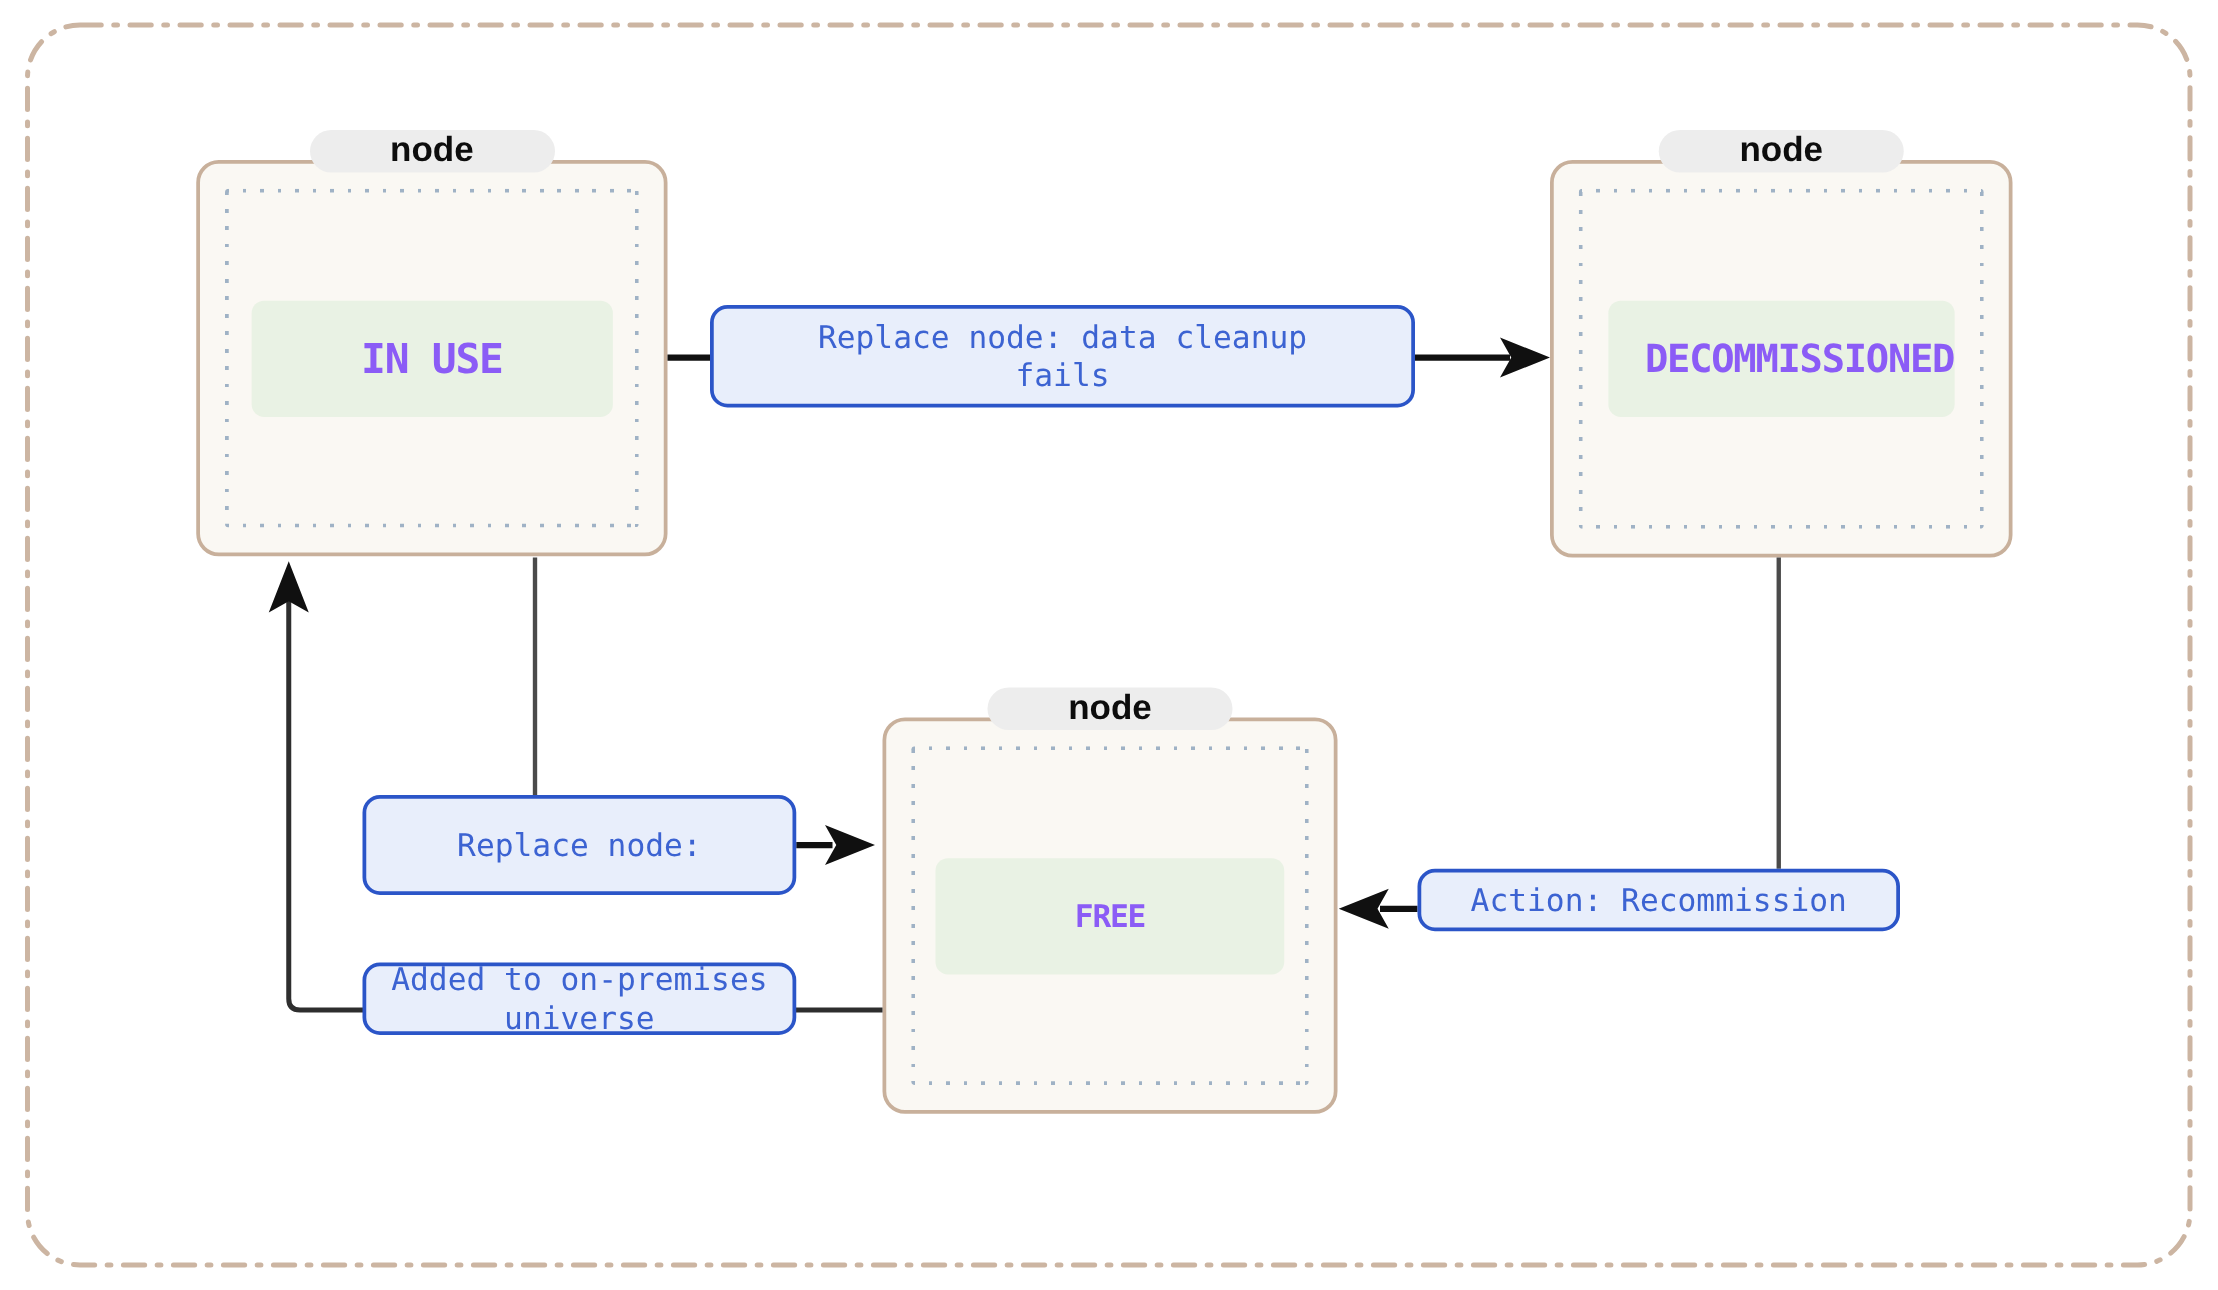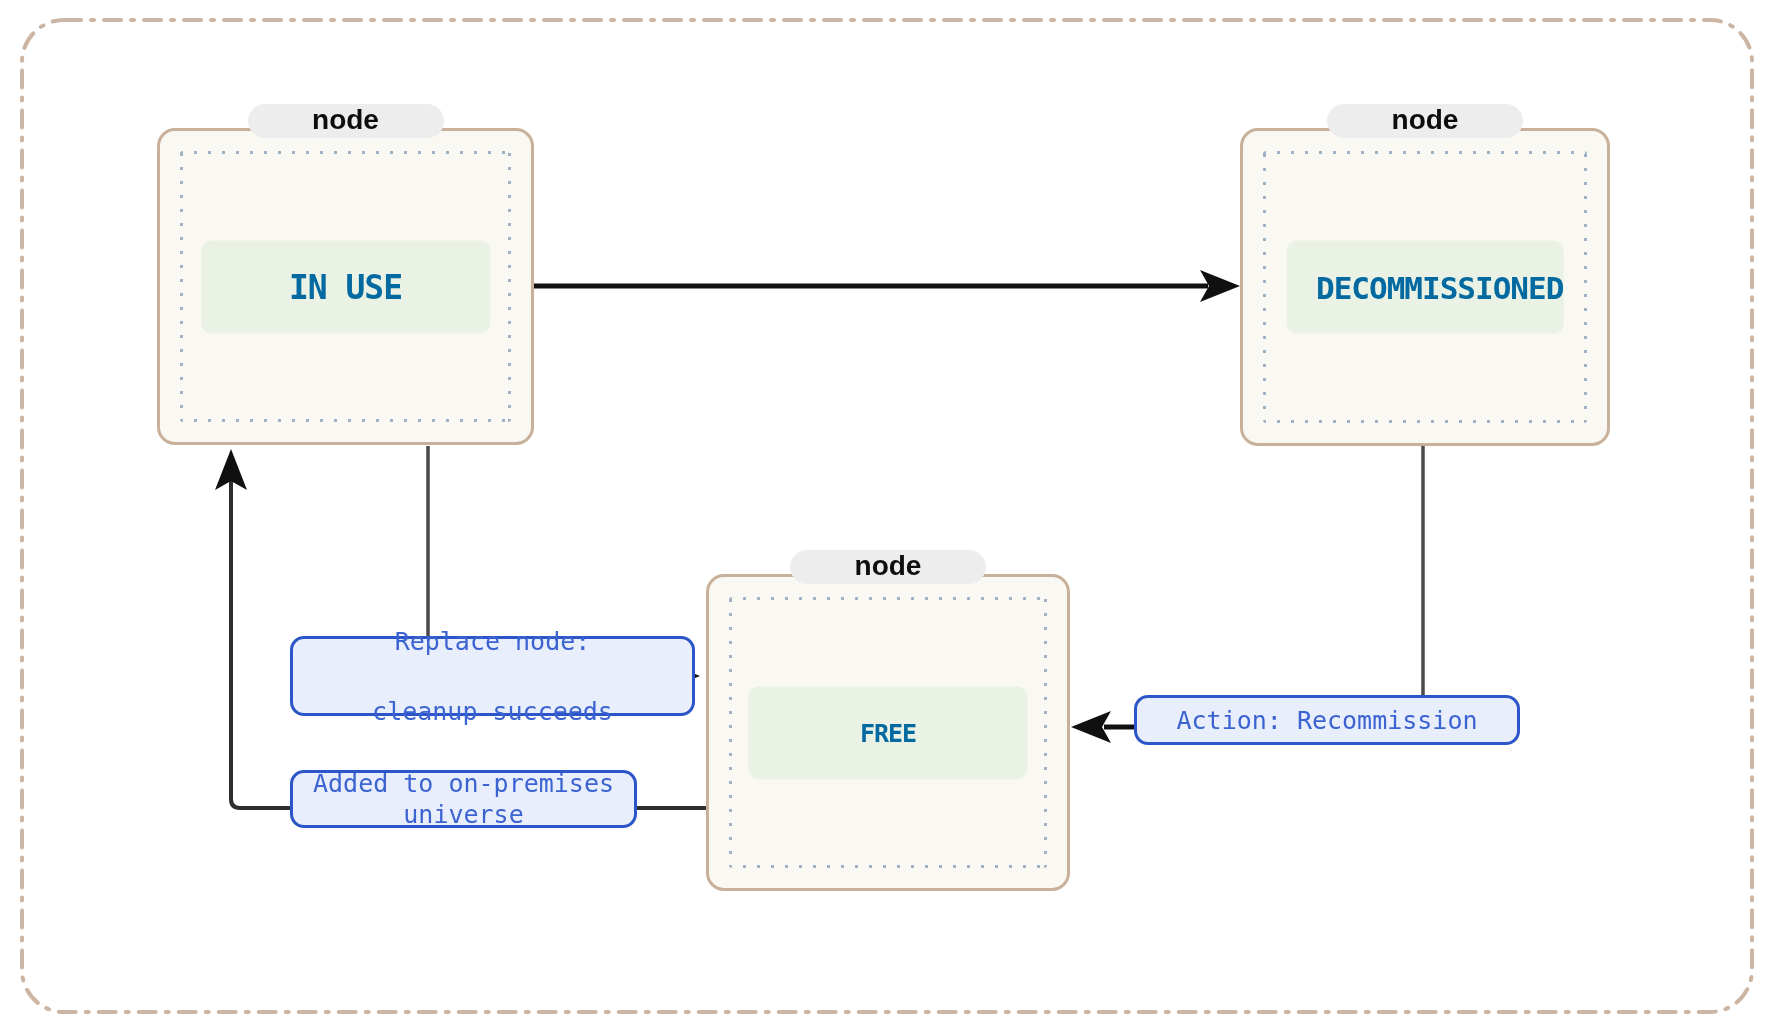--- a/index.html
+++ b/index.html
@@ -15,21 +15,21 @@
              font-family:"Liberation Sans", sans-serif;font-weight:700;font-size:28px;color:#0d0d0d;}
   .dotted{position:absolute;left:20px;top:20px;right:20px;bottom:20px;border-radius:3px;
           background:
             repeating-linear-gradient(90deg,#9fb2c5 0 3px,transparent 3px 14px) left top/100% 3px no-repeat,
             repeating-linear-gradient(90deg,#9fb2c5 0 3px,transparent 3px 14px) left bottom/100% 3px no-repeat,
             repeating-linear-gradient(0deg,#9fb2c5 0 3px,transparent 3px 14px) left top/3px 100% no-repeat,
             repeating-linear-gradient(0deg,#9fb2c5 0 3px,transparent 3px 14px) right top/3px 100% no-repeat;}
   .state-badge{position:absolute;left:50%;top:50%;transform:translate(-50%,-50%);
                width:78%;height:93px;background:#e9f2e4;border-radius:10px;
                display:flex;align-items:center;justify-content:center;}
-  .state-text{font-family:"DejaVu Sans Mono", monospace;font-weight:700;color:#0369a1;letter-spacing:-1px;}
+  .state-text{font-family:"DejaVu Sans Mono", monospace;font-weight:700;color:#8b5cf6;letter-spacing:-1px;}
 
   
   .edge-label{position:absolute;background:#e8eefb;border:3.5px solid #2b55c8;border-radius:14px;
               box-sizing:border-box;display:flex;flex-direction:column;align-items:center;justify-content:center;
               color:#3c63d2;font-size:25px;line-height:31px;text-align:center;z-index:30;}
   .edge-label span{display:block;white-space:pre;}
 
   svg.edges{position:absolute;left:0;top:0;z-index:20;}
   .outer-frame{position:absolute;left:0;top:0;z-index:5;}
   .node-layer{z-index:10;}
@@ -85,24 +85,27 @@
 
     <line x1="1423" y1="446" x2="1423" y2="695" stroke="#4a4a4a" stroke-width="3.5"></line>
 
     <line x1="1134" y1="727" x2="1104" y2="727" stroke="#101010" stroke-width="5"></line>
     <polygon points="1071,727 1111,711 1102,727 1111,743" fill="#101010"></polygon>
 
     <path d="M706,808 L240,808 Q231,808 231,799 L231,470" fill="none" stroke="#2e2e2e" stroke-width="4"></path>
     <polygon points="231,449 215,490 231,481 247,490" fill="#101010"></polygon>
   </svg>
 
+  <div class="edge-label" style="left:568px;top:244px;width:564px;height:82px;">
+    <span>Replace node: data cleanup</span>
+    <span>fails</span>
+  </div>
 
-  <div class="edge-label" style="left:290px;top:636px;width:405px;height:80px;gap:39px;">
+  <div class="edge-label" style="left:290px;top:636px;width:347px;height:80px;gap:39px;">
     <span>Replace node:</span>
-    <span>cleanup succeeds</span>
   </div>
 
   <div class="edge-label" style="left:290px;top:770px;width:347px;height:58px;">
     <span>Added to on-premises</span>
     <span>universe</span>
   </div>
 
   <div class="edge-label" style="left:1134px;top:695px;width:386px;height:50px;">
     <span>Action: Recommission</span>
   </div>

